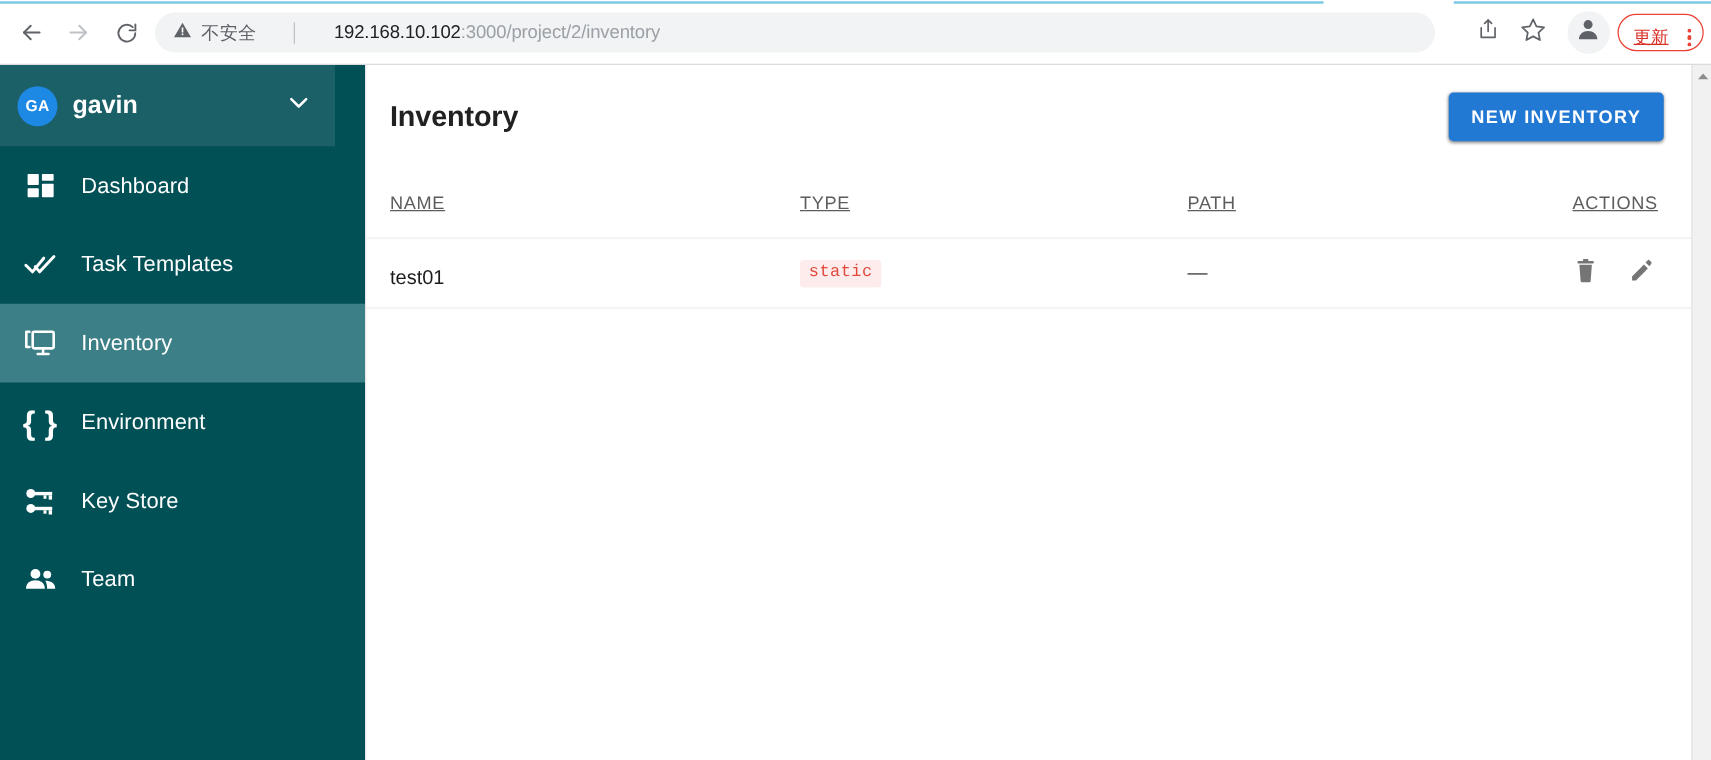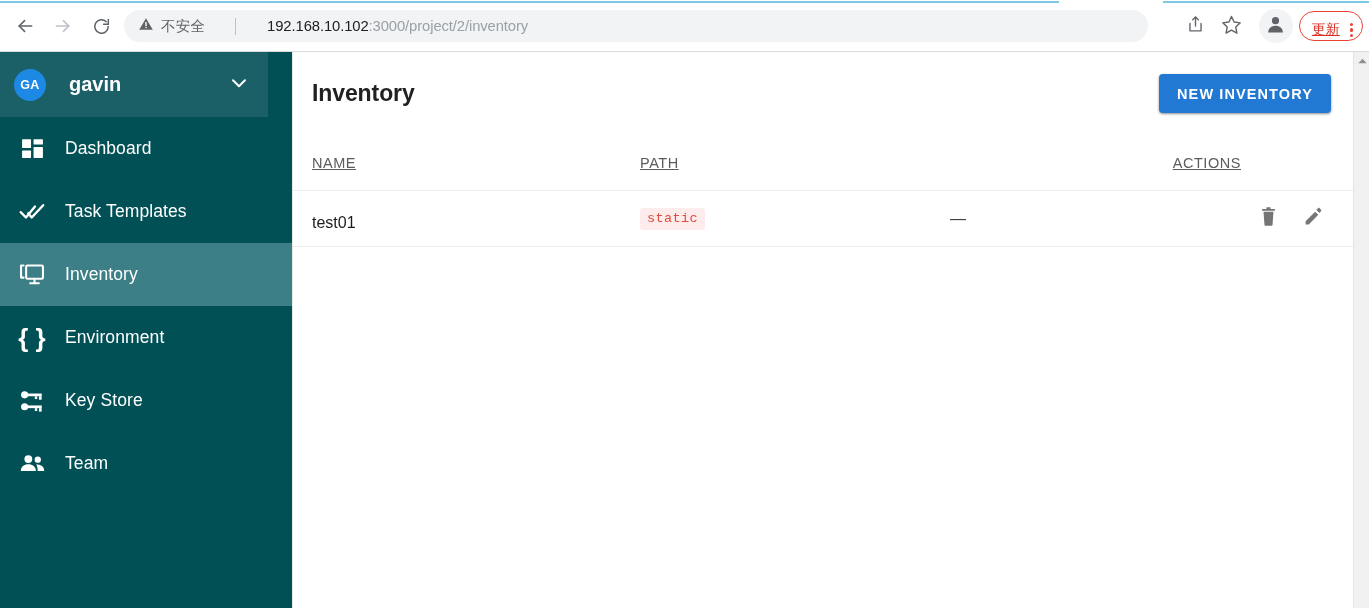--- a/index.html
+++ b/index.html
@@ -87,21 +87,21 @@
     display: flex; align-items: center; justify-content: center;
     border-radius: 50%; cursor: pointer;
   }
   #profile-avatar-btn {
     width: 34px; height: 34px; margin-left: 8px; margin-right: 4px;
     display: flex; align-items: center; justify-content: center;
     border-radius: 50%; background: #f1f3f4;
     cursor: pointer;
   }
   #update-button {
-    display: flex; align-items: center; gap: 10px;
+    display: flex; align-items: center; gap: 15px;
     height: 30px; padding: 8px 9px 0 12px;
     border: 1.5px solid #ea4335;
     border-radius: 15px;
     cursor: pointer;
   }
   #update-label {
     font-size: 14px; color: #d93025;
     text-decoration: underline;
     white-space: nowrap;
   }
@@ -139,21 +139,21 @@
   }
   #sidebar-avatar {
     width: 32px; height: 32px; border-radius: 50%;
     background: #1e88e5;
     display: flex; align-items: center; justify-content: center;
     color: #ffffff; font-size: 12.5px; font-weight: bold;
     letter-spacing: 0.3px;
     flex: 0 0 auto;
   }
   #sidebar-username {
-    margin-left: 23px;
+    margin-left: 12px;
     color: #ffffff; font-size: 20px; font-weight: bold;
     flex: 1 1 auto;
   }
   #sidebar-chevron { flex: 0 0 auto; display: block; }
 
   .nav-item {
     height: 63px; width: 292px;
     display: flex; align-items: center;
     padding-left: 16px;
     cursor: pointer;
@@ -443,20 +443,21 @@
 
     <div id="content-header">
       <div id="page-title">Inventory</div>
       <button id="new-inventory-button">NEW INVENTORY</button>
     </div>
 
     <div id="inventory-table">
 
       <div id="table-header-row" class="table-row-grid">
         <div class="th">NAME</div>
+        <div class="th">TYPE</div>
         <div class="th">PATH</div>
         <div class="th actions-col">ACTIONS</div>
       </div>
 
       <div class="table-row-grid table-data-row">
         <div class="td-name">test01</div>
         <div>
           <span class="badge-static">static</span>
         </div>
         <div class="td-path">—</div>

